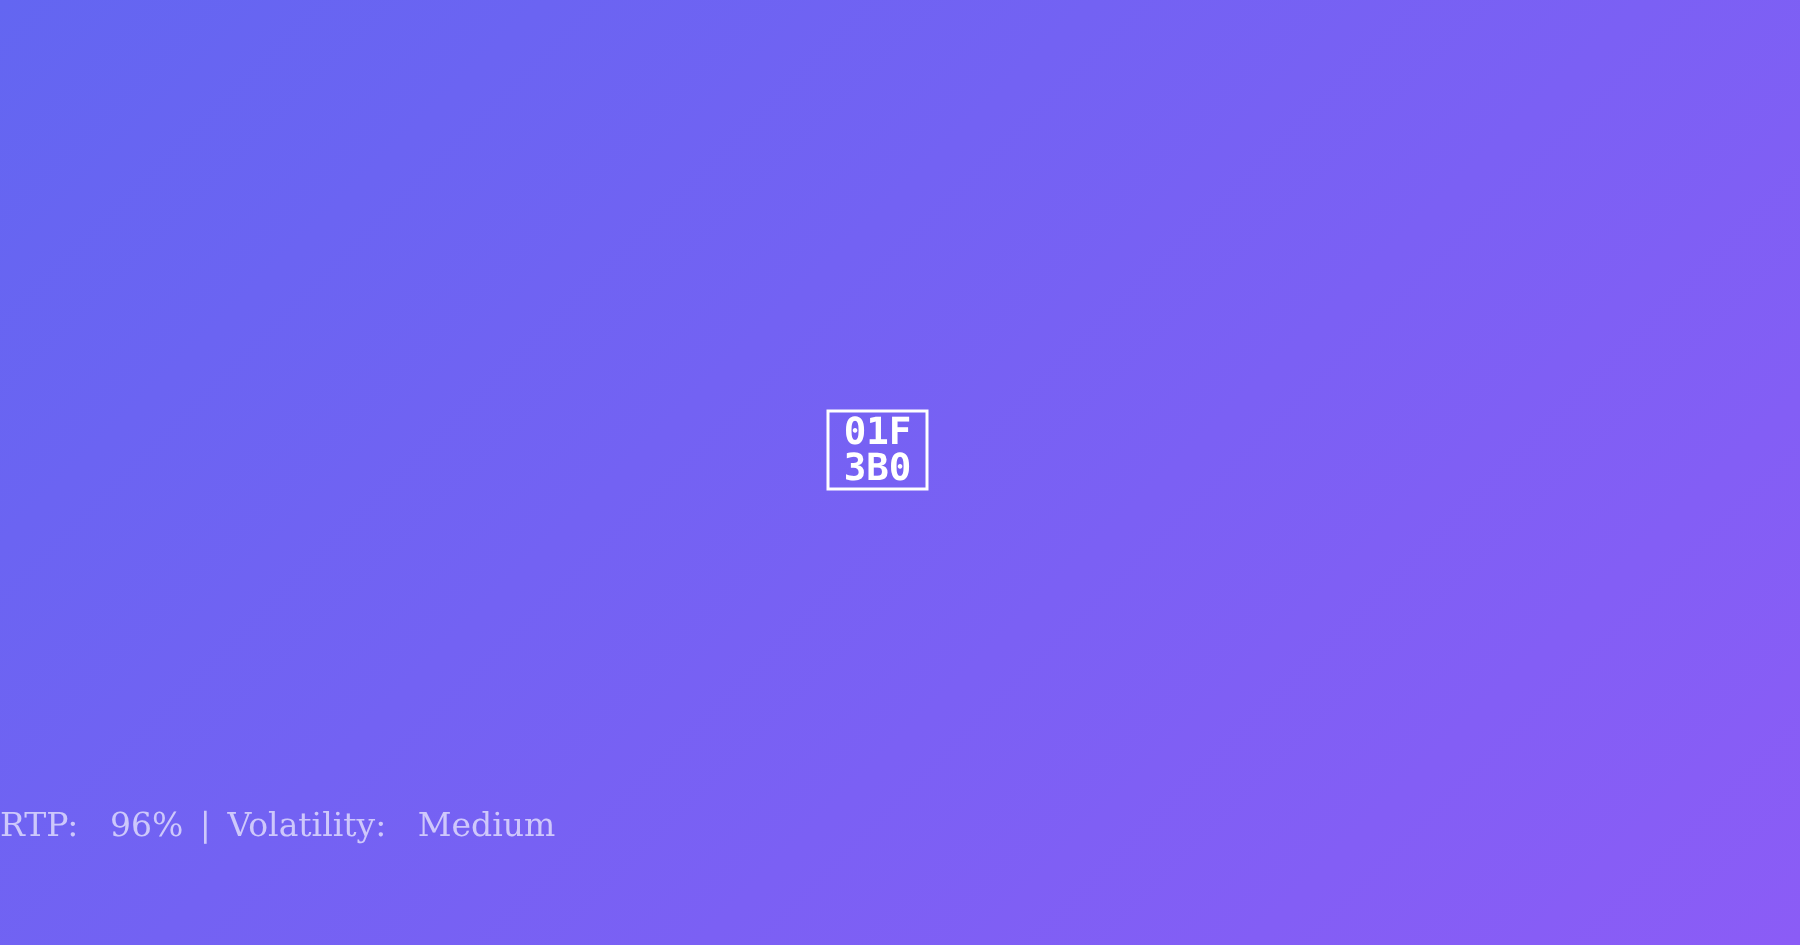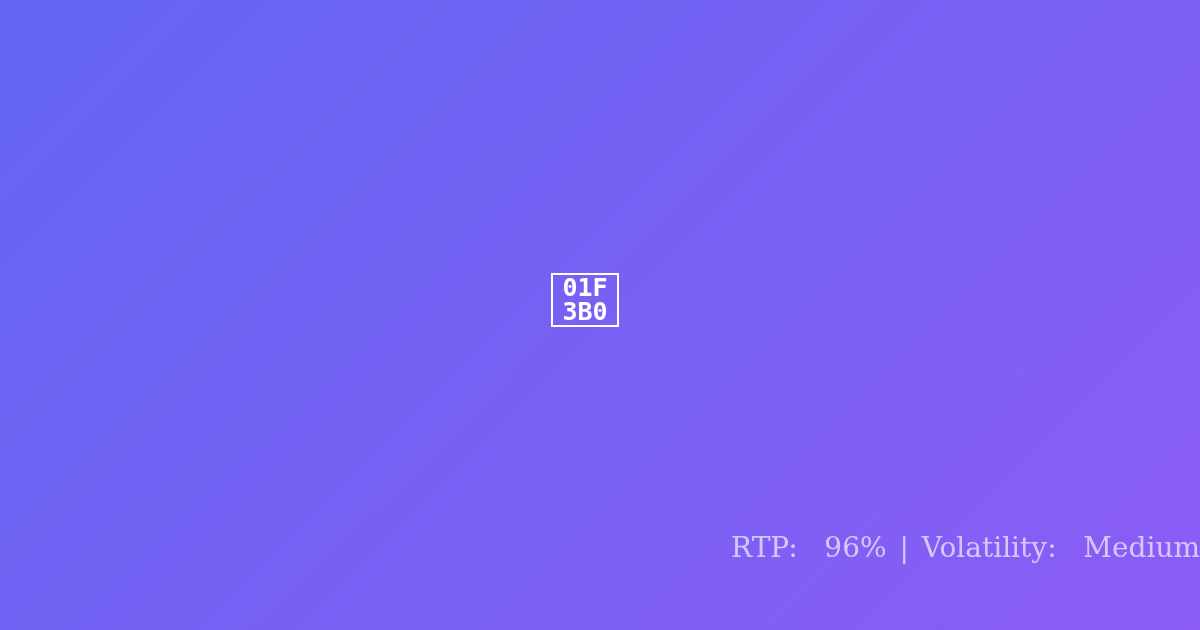--- a/index.html
+++ b/index.html
@@ -95,23 +95,23 @@
     color: rgba(255, 255, 255, 0.85);
     text-align: center;
   }
 
   
   .meta-line {
     position: absolute;
     left: 0;
     bottom: 68px;
     width: 1200px;
-    text-align: right;
+    text-align: left;
     font-family: "DejaVu Serif", "Liberation Serif", serif;
-    font-size: 28px;
+    font-size: 22px;
     font-weight: 400;
     line-height: 1;
     color: rgba(255, 255, 255, 0.65);
     white-space: nowrap;
   }
 
   .meta-sep {
     padding: 0 4px;
   }
 </style>

